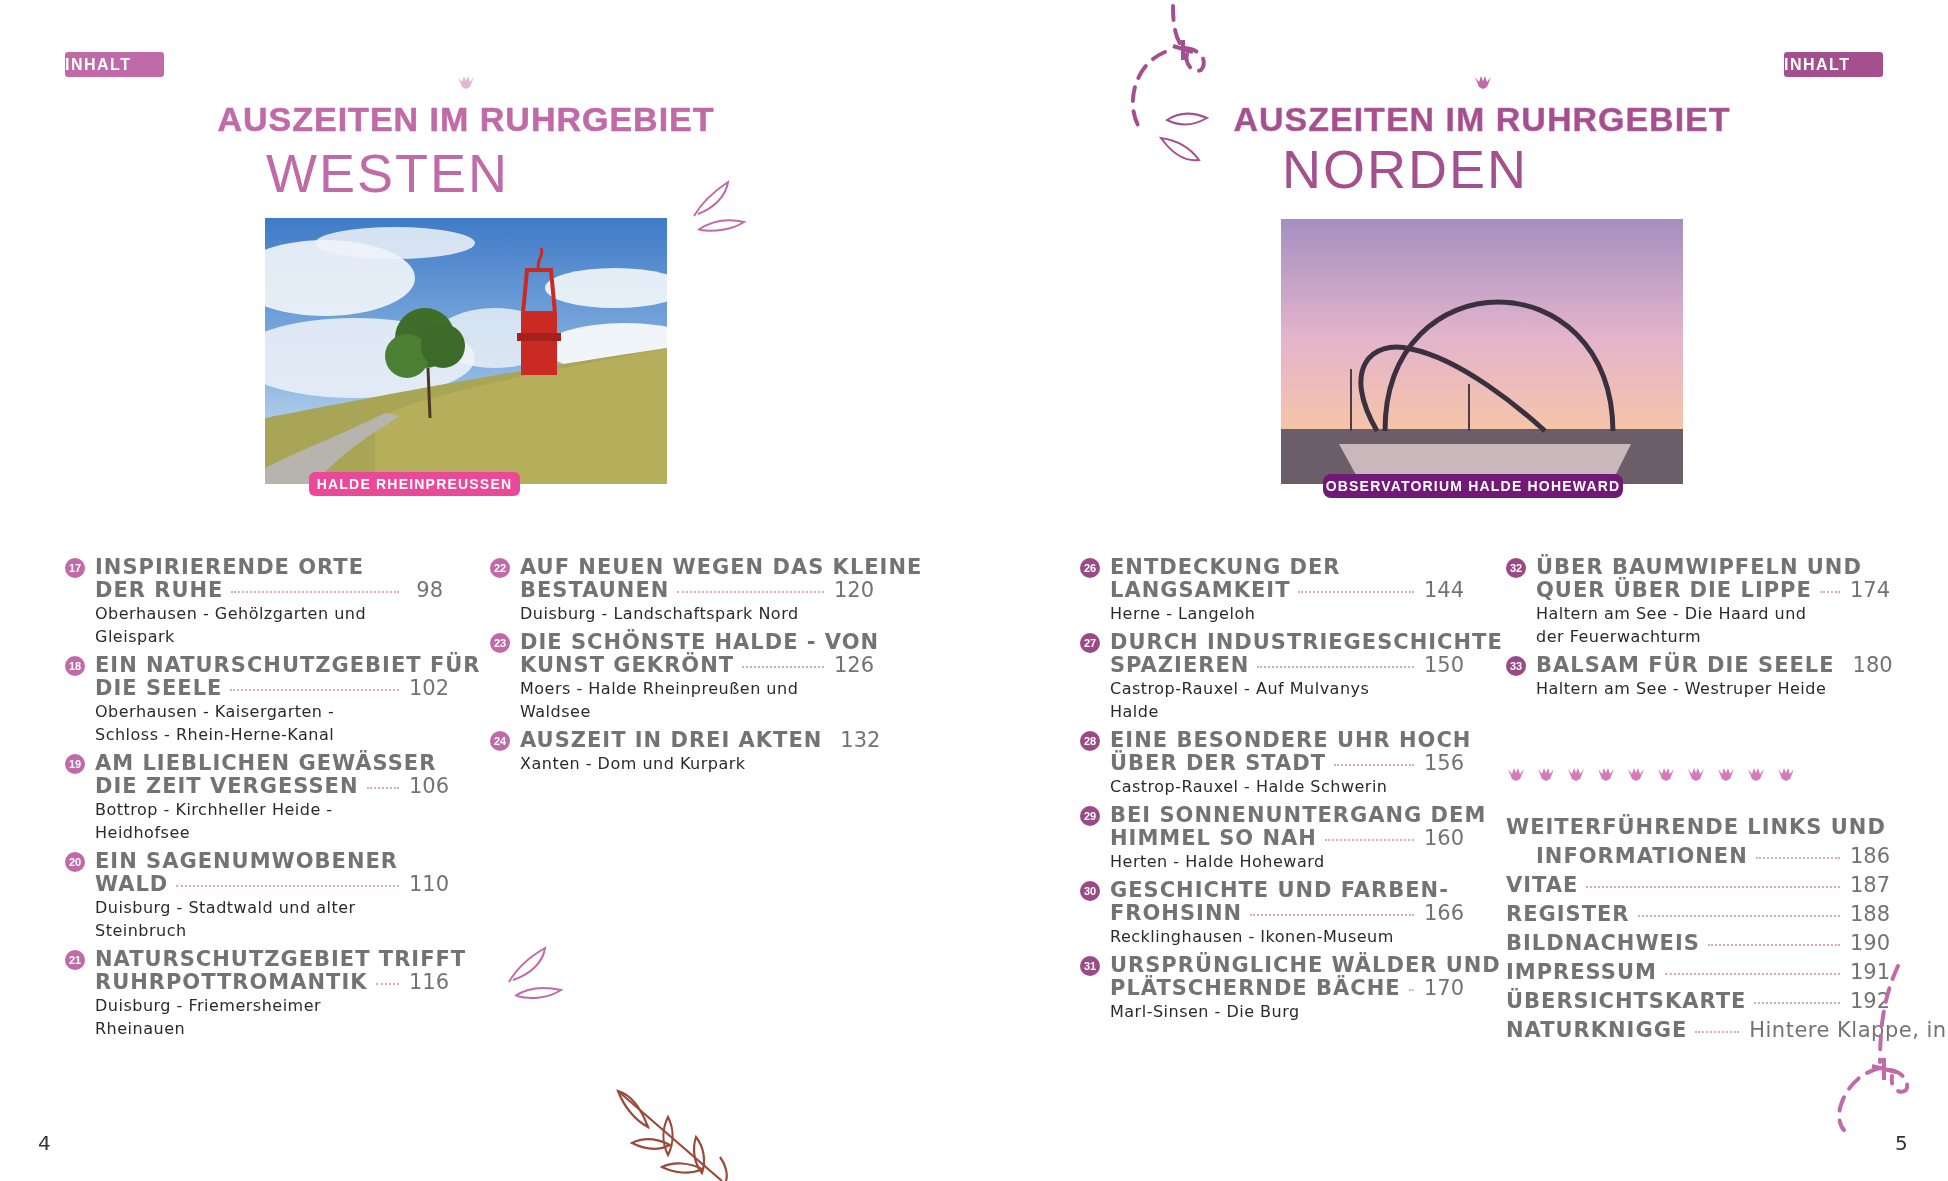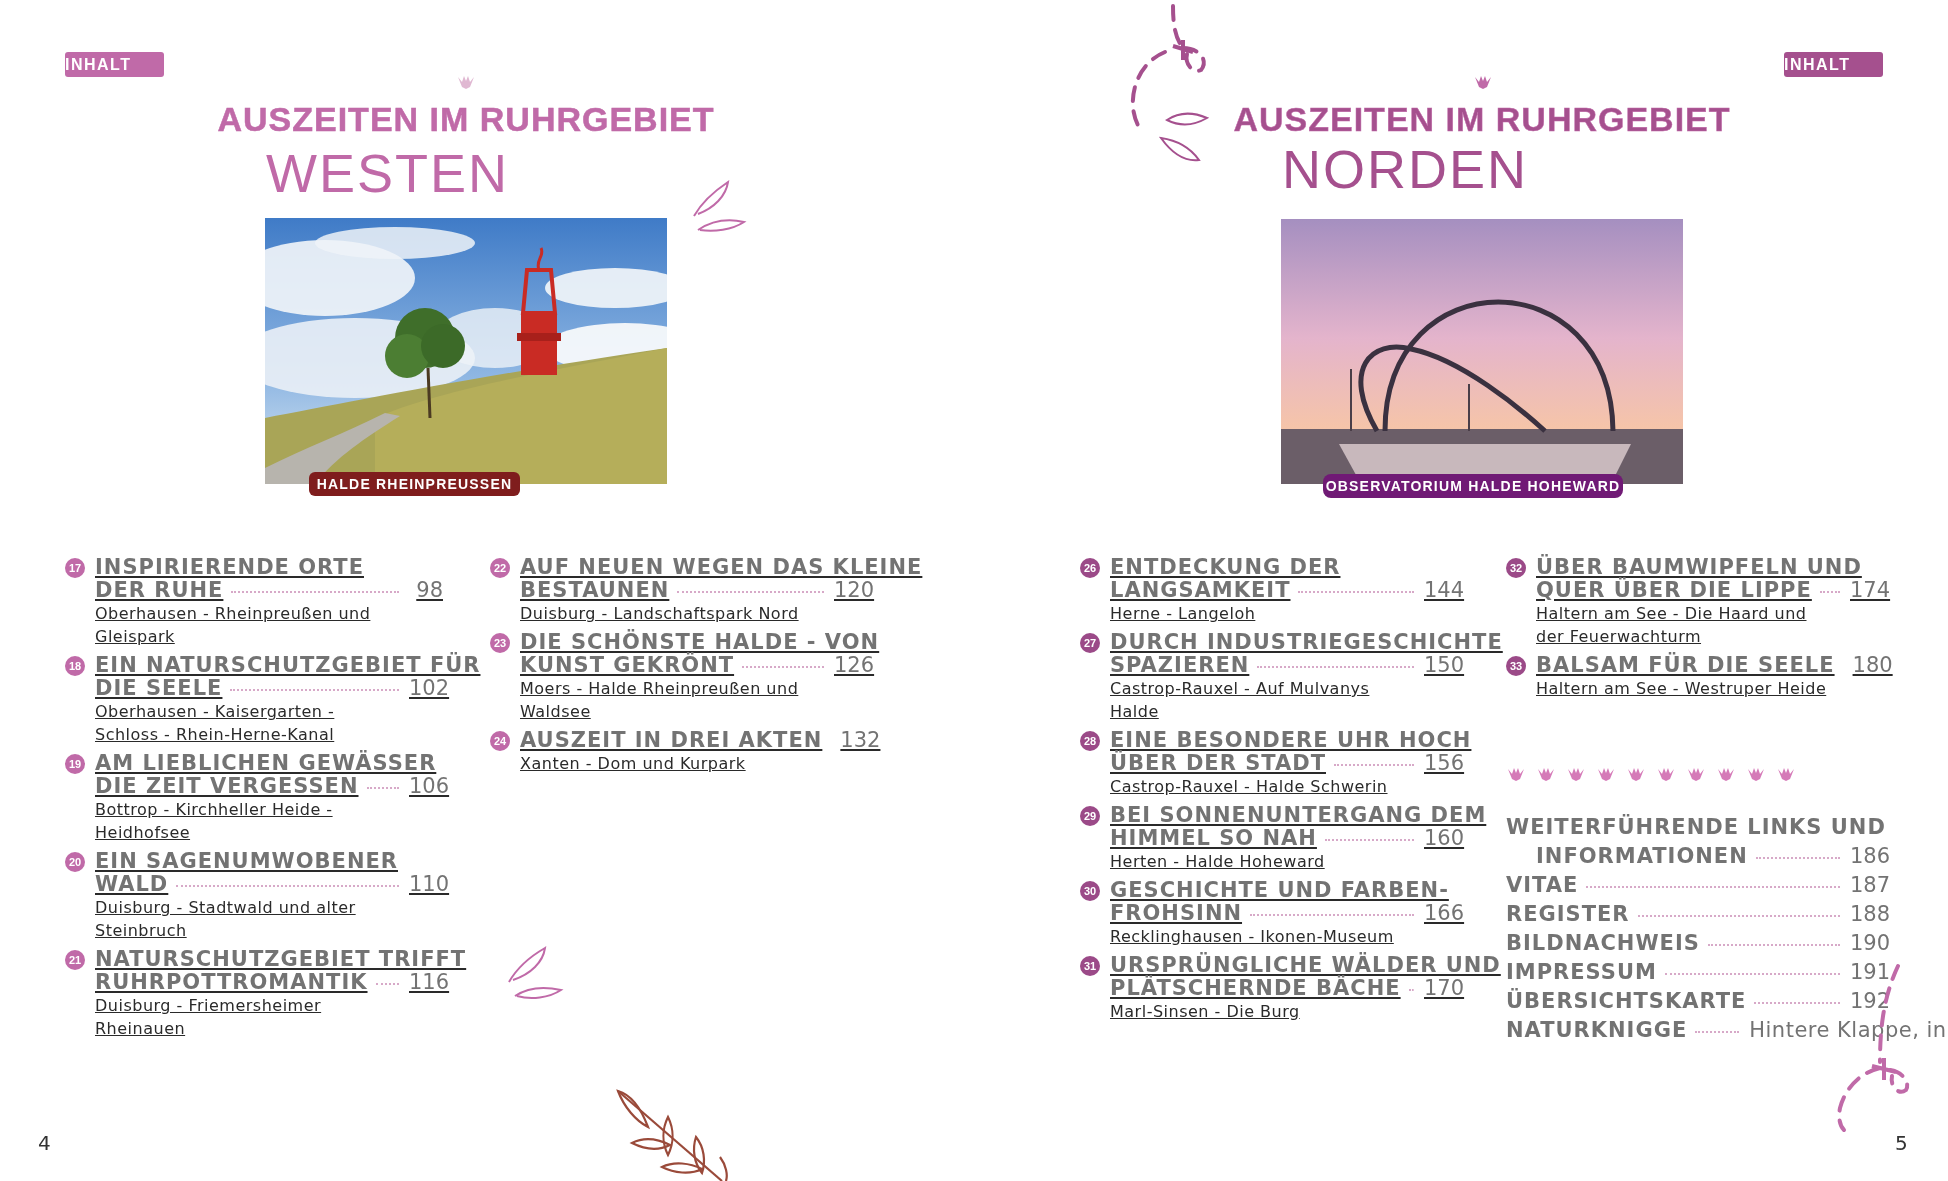--- a/index.html
+++ b/index.html
@@ -5,24 +5,24 @@
   html,body{margin:0;padding:0;background:#fff;}
   body{width:1948px;height:1181px;position:relative;overflow:hidden;font-family:"DejaVu Sans","Liberation Sans",sans-serif;color:#2a2a2a;}
   .abs{position:absolute;}
   .badge{position:absolute;background:#c06aa8;color:#fff;font-family:"Liberation Sans",sans-serif;font-weight:bold;letter-spacing:1.5px;font-size:16px;text-align:left;border-radius:3px;line-height:25px;height:25px;}
   .badge.dark{background:#a5508e;}
   .title-top{position:absolute;font-family:"Liberation Sans",sans-serif;color:#c06aa8;font-size:34px;letter-spacing:1px;text-align:center;white-space:nowrap;font-weight:bold;
     -webkit-text-stroke:0.5px #c06aa8;}
   .title-main{position:absolute;font-family:"Liberation Sans",sans-serif;color:#c06aa8;font-size:54px;font-weight:normal;letter-spacing:2px;text-align:left;white-space:nowrap;}
   .dark-t{color:#a5508e;}
   .photo{position:absolute;overflow:hidden;}
-  .caption{position:absolute;background:#7f1d1d;color:#fff;font-family:"Liberation Sans",sans-serif;font-weight:bold;font-size:14px;letter-spacing:1.2px;text-align:center;border-radius:6px;height:24px;line-height:24px;white-space:nowrap;}
+  .caption{position:absolute;background:#ec4899;color:#fff;font-family:"Liberation Sans",sans-serif;font-weight:bold;font-size:14px;letter-spacing:1.2px;text-align:center;border-radius:6px;height:24px;line-height:24px;white-space:nowrap;}
   .caption.dark{background:#701a75;border-radius:8px;}
   .col{position:absolute;}
-  .entry{position:relative;margin-bottom:6px;text-decoration:underline;}
+  .entry{position:relative;margin-bottom:6px;}
   .num{position:absolute;left:-30px;top:2px;width:20px;height:20px;border-radius:50%;background:#c06aa8;color:#fff;font-size:11px;font-weight:bold;text-align:center;line-height:20px;font-family:"Liberation Sans",sans-serif;}
   .num.dark{background:#9b4a88;}
   .t{font-family:"DejaVu Sans",sans-serif;font-weight:bold;font-size:21px;letter-spacing:1px;line-height:23px;color:#737373;white-space:nowrap;}
   .tl{display:flex;align-items:baseline;}
   .tl .lead{flex:1;border-bottom:2px dotted #d7a9c8;margin:0 10px 0 8px;height:1px;position:relative;top:-4px;}
   .tl .pg{font-weight:normal;letter-spacing:0;width:34px;text-align:right;}
   .sub{font-family:"DejaVu Sans",sans-serif;font-size:16px;line-height:23px;color:#2a2a2a;letter-spacing:0.5px;}
   .pagenum{position:absolute;font-size:20px;color:#333;font-family:"DejaVu Sans",sans-serif;}
   .extra .t{margin-bottom:6px;}
 </style>
@@ -76,21 +76,21 @@
 
 <div class="col" style="left:95px;top:556px;width:348px;" id="lc1">
     <div class="entry">
       <span class="num">17</span>
       <div class="t">INSPIRIERENDE ORTE</div>
       <div class="t tl">
         <span>DER RUHE</span>
         <span class="lead"></span>
         <span class="pg">98</span>
       </div>
-      <div class="sub">Oberhausen - Rheinpreußen und</div>
+      <div class="sub">Oberhausen - Gehölzgarten und</div>
       <div class="sub">Gleispark</div>
     </div>
     <div class="entry">
       <span class="num">18</span>
       <div class="t">EIN NATURSCHUTZGEBIET FÜR</div>
       <div class="t tl">
         <span>DIE SEELE</span>
         <span class="lead"></span>
         <span class="pg">102</span>
       </div>

